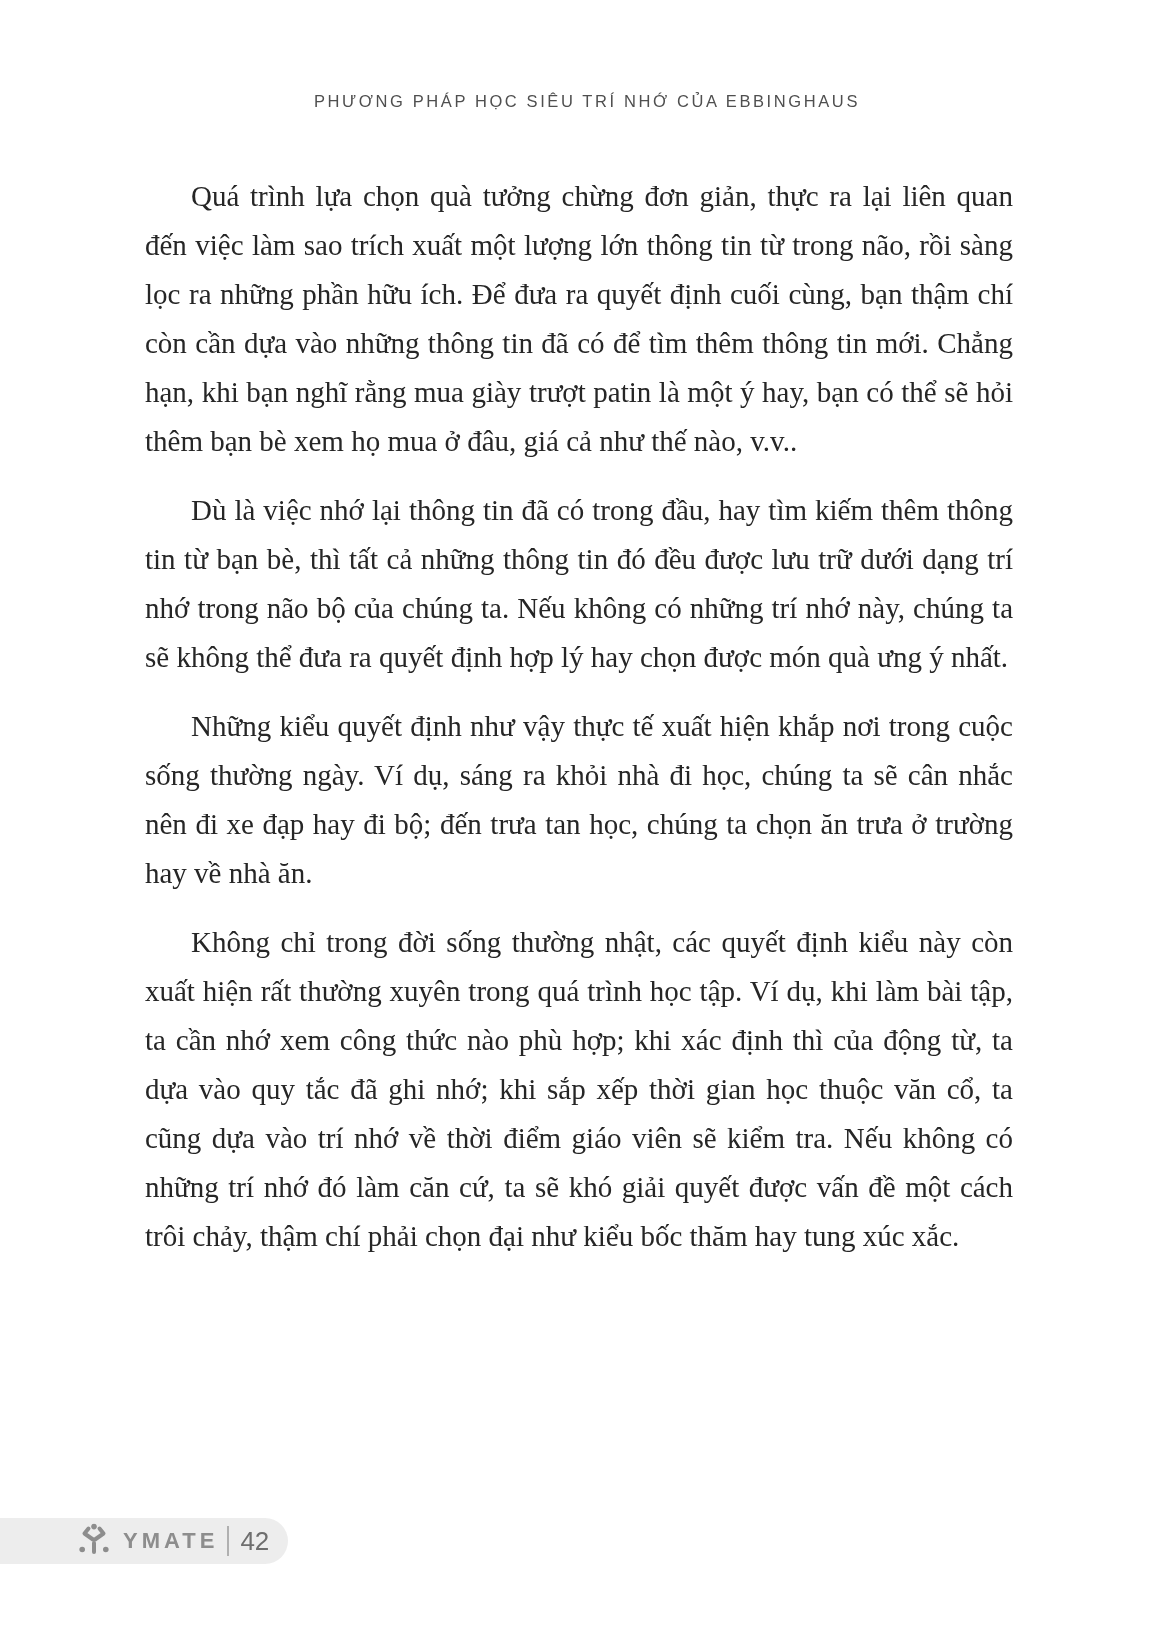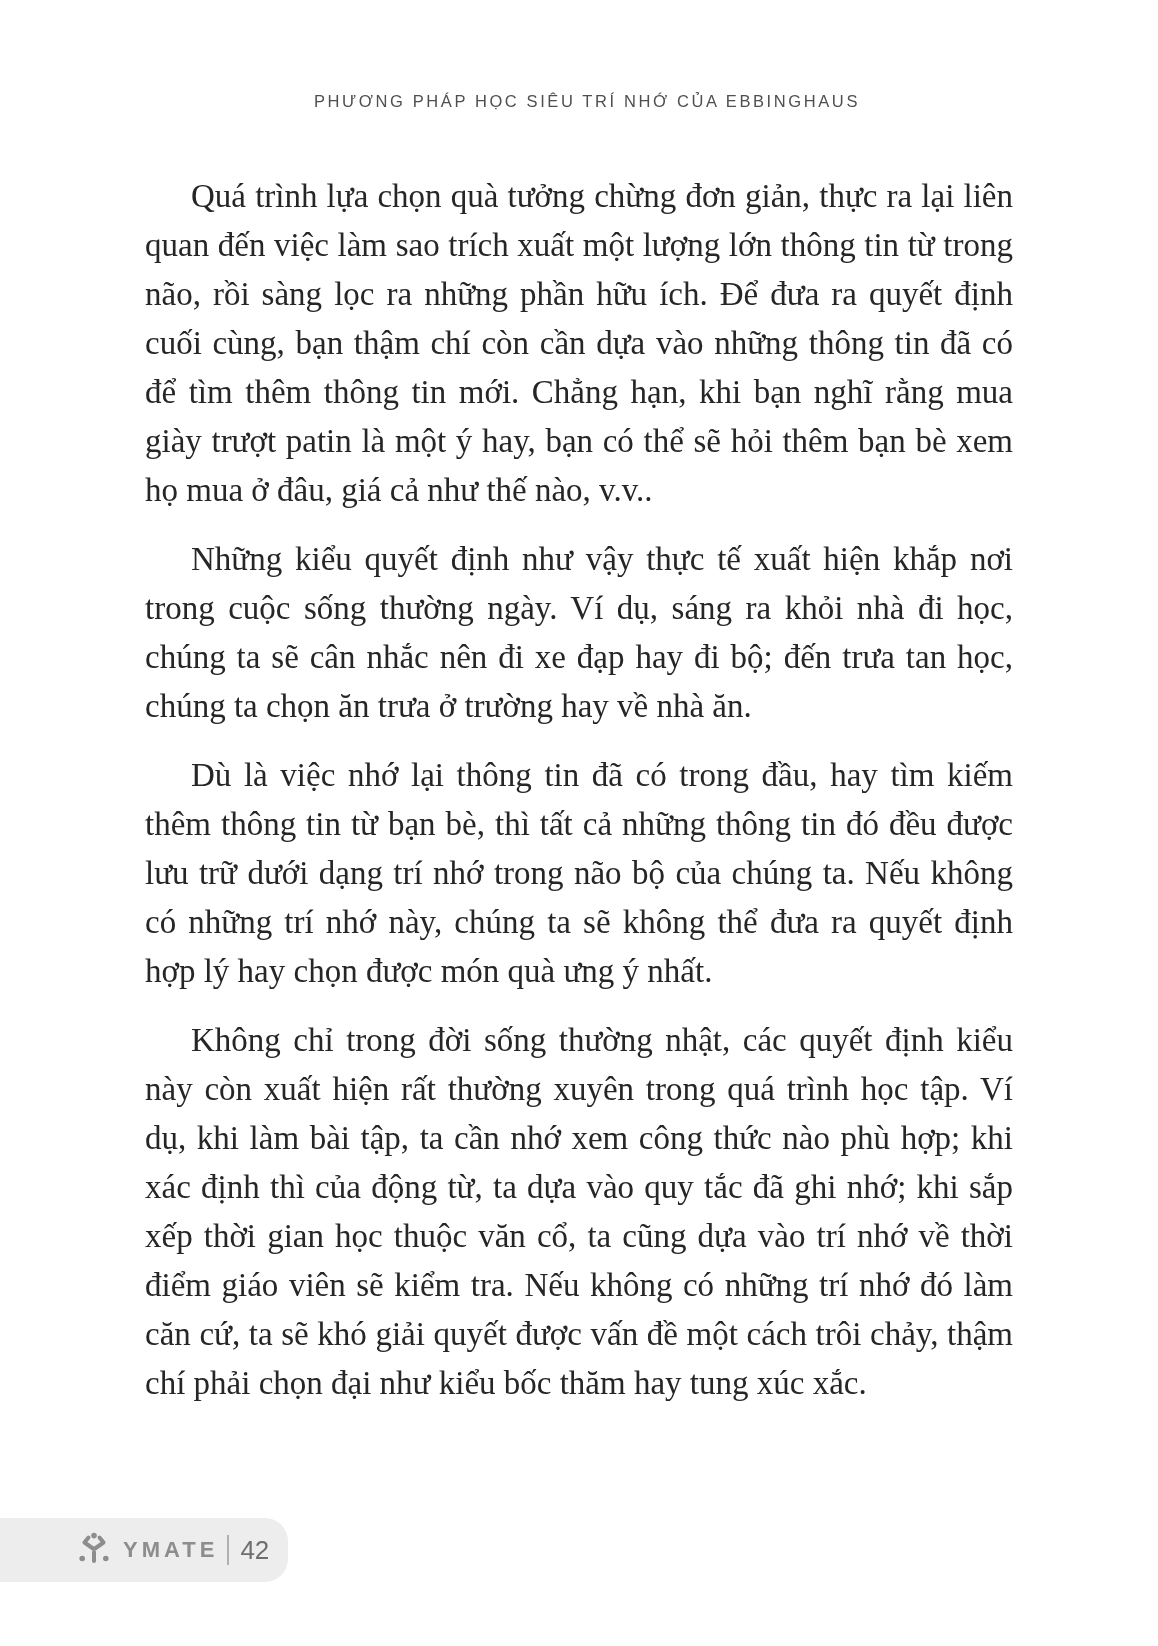--- a/index.html
+++ b/index.html
@@ -20,35 +20,35 @@
     font-weight: 500;
     letter-spacing: 2.6px;
     color: var(--running_head, #4f4f4f);
     padding-left: 16px;
   }
 
   .body-text {
     position: absolute;
     top: 172px; left: 145px;
     width: 868px;
-    font-size: 33px;
+    font-size: 29px;
     line-height: 49px;
     color: var(--text, #262626);
     text-align: justify;
     text-justify: inter-word;
   }
   .para {
     margin: 0 0 20px 0;
     text-indent: 46px;
   }
 
   .footer-pill {
     position: absolute;
     left: 0; top: 1518px;
-    width: 288px; height: 64px;
+    width: 288px; height: 46px;
     background: var(--pill_bg, #ededed);
     border-radius: 0 23px 23px 0;
     display: flex;
     align-items: center;
   }
   .footer-logo {
     margin-left: 76px;
     width: 36px; height: 36px;
     display: inline-flex;
     align-items: center;
@@ -76,22 +76,22 @@
     text-align: center;
   }
 </style>
 </head>
 <body style="--text: #262626; --running_head: #4f4f4f; --pill_bg: #ededed; --logo_gray: #8d8d8d; --divider_gray: #b0b0b0; --page_number_gray: #6e6e6e;">
 
 <div class="running-head">PHƯƠNG PHÁP HỌC SIÊU TRÍ NHỚ CỦA EBBINGHAUS</div>
 
 <div class="body-text">
   <p class="para">Quá trình lựa chọn quà tưởng chừng đơn giản, thực ra lại liên quan đến việc làm sao trích xuất một lượng lớn thông tin từ trong não, rồi sàng lọc ra những phần hữu ích. Để đưa ra quyết định cuối cùng, bạn thậm chí còn cần dựa vào những thông tin đã có để tìm thêm thông tin mới. Chẳng hạn, khi bạn nghĩ rằng mua giày trượt patin là một ý hay, bạn có thể sẽ hỏi thêm bạn bè xem họ mua ở đâu, giá cả như thế nào, v.v..</p>
+  <p class="para">Dù là việc nhớ lại thông tin đã có trong đầu, hay tìm kiếm thêm thông tin từ bạn bè, thì tất cả những thông tin đó đều được lưu trữ dưới dạng trí nhớ trong não bộ của chúng ta. Nếu không có những trí nhớ này, chúng ta sẽ không thể đưa ra quyết định hợp lý hay chọn được món quà ưng ý nhất.</p>
   <p class="para">Những kiểu quyết định như vậy thực tế xuất hiện khắp nơi trong cuộc sống thường ngày. Ví dụ, sáng ra khỏi nhà đi học, chúng ta sẽ cân nhắc nên đi xe đạp hay đi bộ; đến trưa tan học, chúng ta chọn ăn trưa ở trường hay về nhà ăn.</p>
-  <p class="para">Dù là việc nhớ lại thông tin đã có trong đầu, hay tìm kiếm thêm thông tin từ bạn bè, thì tất cả những thông tin đó đều được lưu trữ dưới dạng trí nhớ trong não bộ của chúng ta. Nếu không có những trí nhớ này, chúng ta sẽ không thể đưa ra quyết định hợp lý hay chọn được món quà ưng ý nhất.</p>
   <p class="para">Không chỉ trong đời sống thường nhật, các quyết định kiểu này còn xuất hiện rất thường xuyên trong quá trình học tập. Ví dụ, khi làm bài tập, ta cần nhớ xem công thức nào phù hợp; khi xác định thì của động từ, ta dựa vào quy tắc đã ghi nhớ; khi sắp xếp thời gian học thuộc văn cổ, ta cũng dựa vào trí nhớ về thời điểm giáo viên sẽ kiểm tra. Nếu không có những trí nhớ đó làm căn cứ, ta sẽ khó giải quyết được vấn đề một cách trôi chảy, thậm chí phải chọn đại như kiểu bốc thăm hay tung xúc xắc.</p>
 </div>
 
 <div class="footer-pill">
   <span class="footer-logo">
     <svg viewBox="0 0 36 36" xmlns="http://www.w3.org/2000/svg" aria-hidden="true">
       <g fill="none" stroke="#8d8d8d" stroke-width="4" stroke-linecap="round" stroke-linejoin="round">
         <path d="M17 16.5 L8.5 10.5 L12.5 5.5"></path>
         <path d="M19 16.5 L27.5 10.5 L23.5 5.5"></path>
         <path d="M18 20 L18 29"></path>

